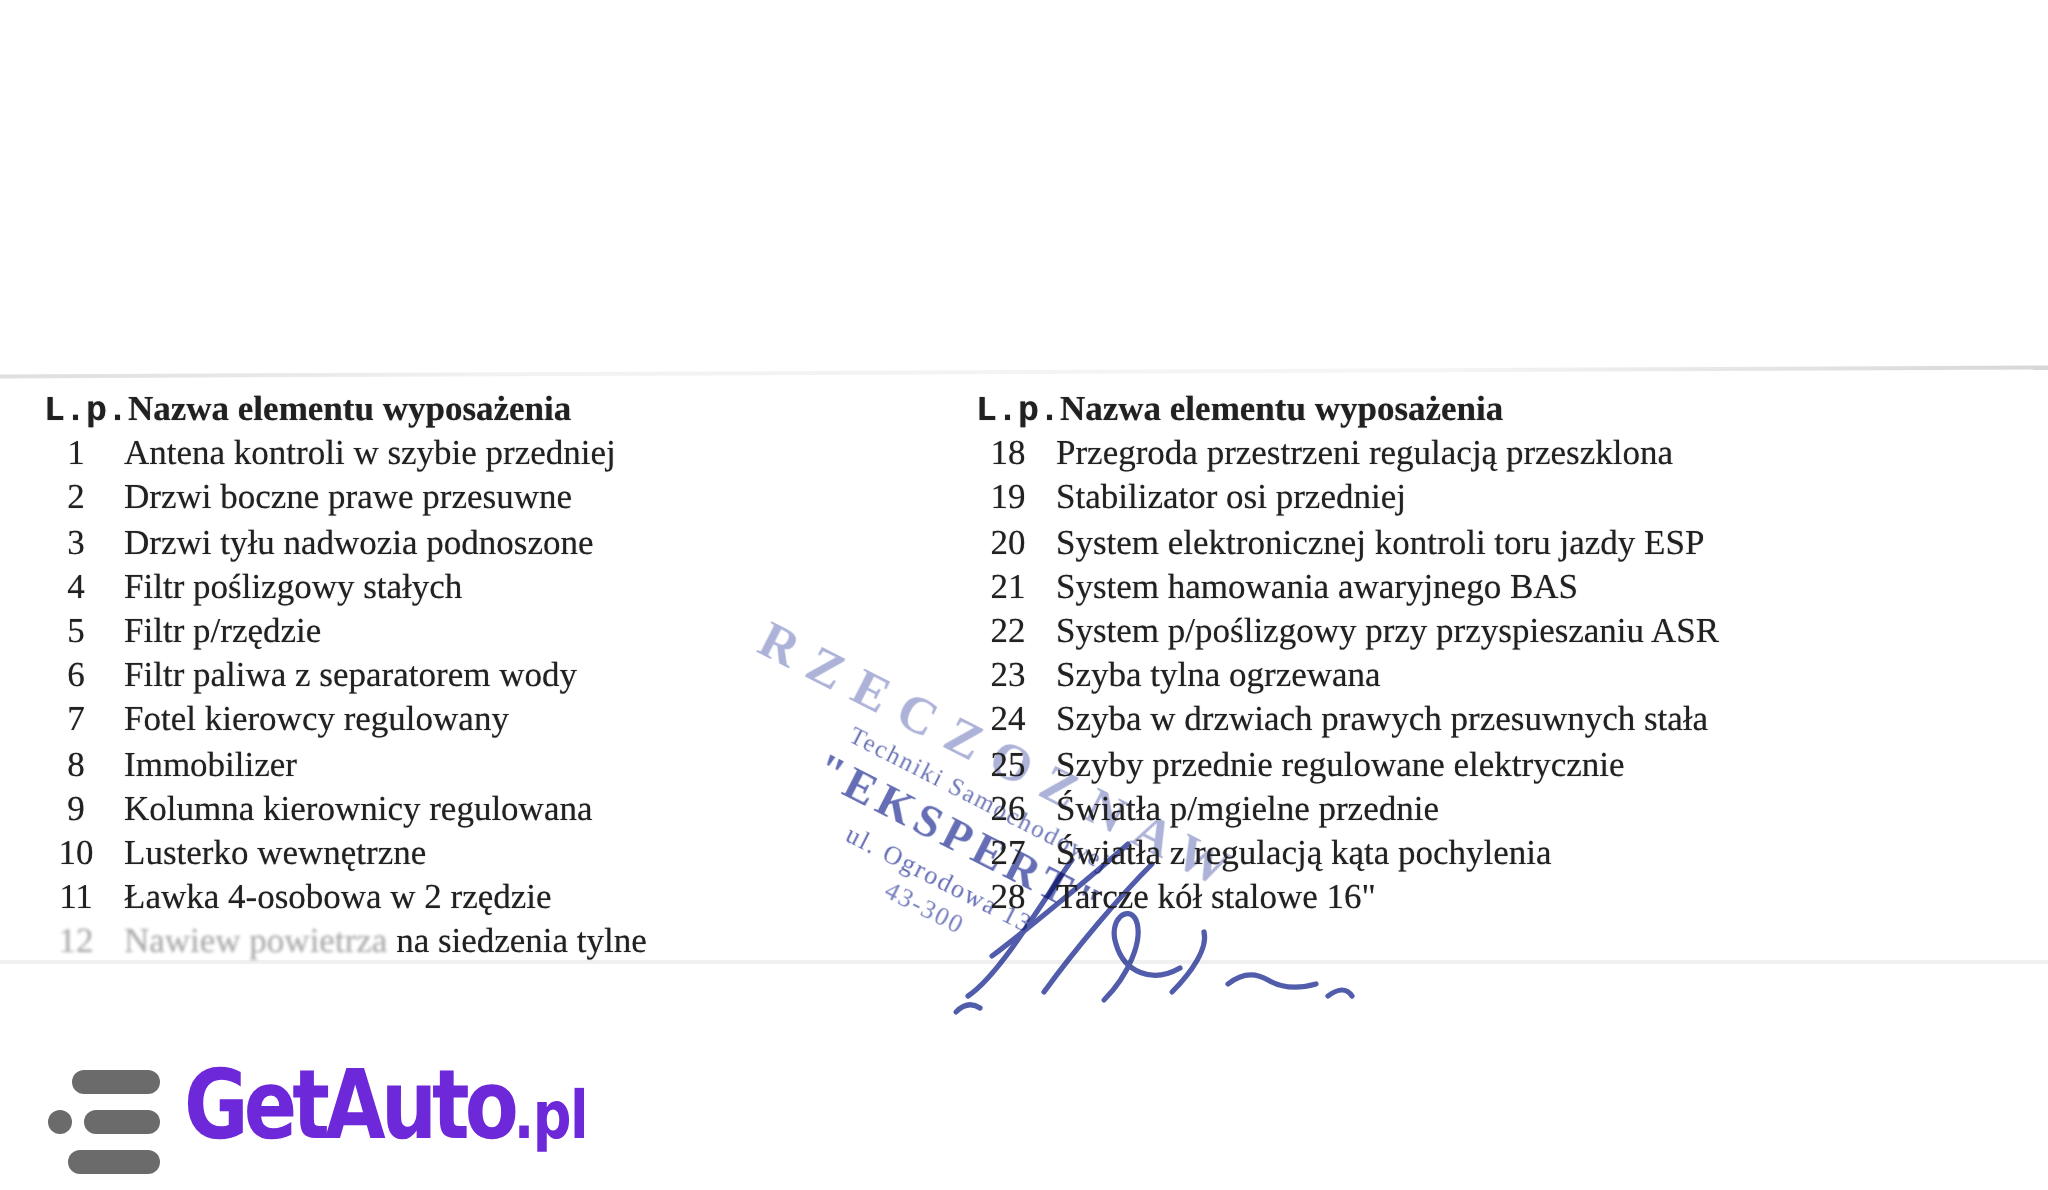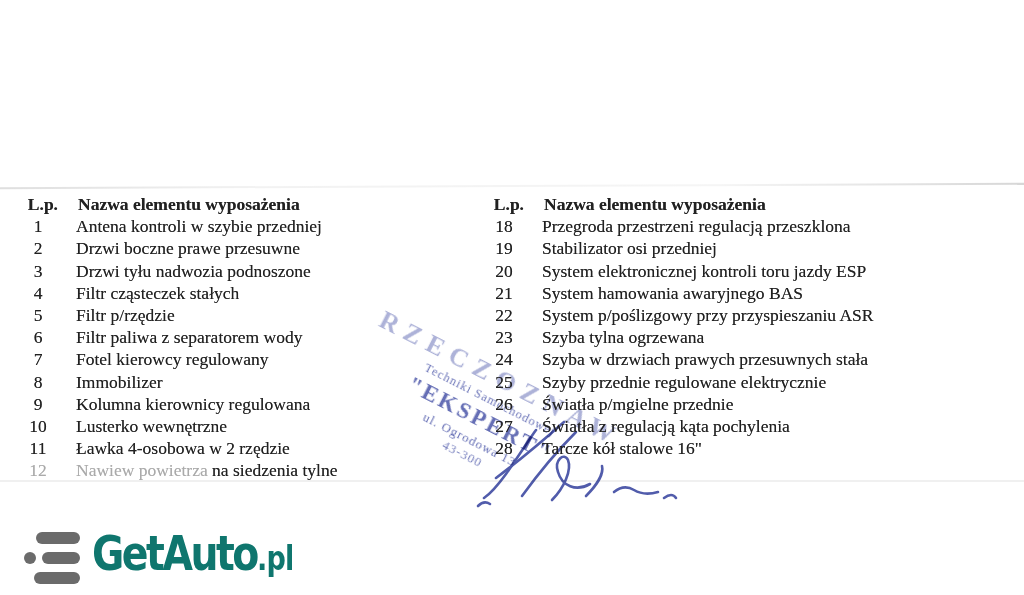--- a/index.html
+++ b/index.html
@@ -13,39 +13,39 @@
   .scan-edge-bottom{position:absolute;left:0;top:480px;width:1024px;height:1.5px;
       background:rgba(0,0,0,.06);}
 
   
   .col{position:absolute;top:193px;font-size:17.5px;line-height:22.2px;
        text-shadow:0 0 .5px rgba(20,20,20,.55);filter:blur(.2px);}
   .col.left{left:20px;width:460px;}
   .col.right{left:486px;width:536px;}
   .row{display:flex;align-items:baseline;height:22.2px;white-space:nowrap;}
   .num{flex:0 0 36px;width:36px;text-align:center;}
-  .txt{margin-left:20px;}
+  .txt{margin-left:6px;}
   .hdr{font-weight:bold;}
-  .hdr .num{text-align:right;padding-left:2px;}
+  .hdr .num{text-align:center;padding-left:2px;font-family:Liberation Mono, monospace;}
   .faded{opacity:.38;filter:blur(.7px);text-align:center;}
 
   
   .stamp{position:absolute;left:328px;top:360px;width:310px;text-align:center;
       transform:rotate(27deg);transform-origin:50% 50%;color:#4a55a8;
       mix-blend-mode:multiply;filter:blur(.35px);pointer-events:none;}
   .stamp .s1{font-size:26px;font-weight:bold;letter-spacing:8px;opacity:.45;}
   .stamp .s2{font-size:12.5px;opacity:.8;margin-top:1px;letter-spacing:1px;}
   .stamp .s3{font-size:23px;font-weight:bold;letter-spacing:3px;opacity:.85;margin-top:1px;}
   .stamp .s4{font-size:13px;opacity:.85;margin-top:2px;letter-spacing:1px;}
   .stamp .s5{font-size:13px;opacity:.75;letter-spacing:1px;}
 
   .signature{position:absolute;left:468px;top:408px;mix-blend-mode:multiply;pointer-events:none;}
 
   
-  .logo{position:absolute;left:24px;top:524px;display:flex;align-items:center;color:#0f766e;}
+  .logo{position:absolute;left:24px;top:524px;display:flex;align-items:flex-end;color:#6d28d9;}
   .logo-icon{position:relative;width:56px;height:52px;margin-right:12px;margin-top:4px;}
   .logo-icon .bar{position:absolute;height:12px;border-radius:7px;background:#6b6b6b;}
   .bar-top{left:12px;right:0;top:0;}
   .bar-mid-dot{left:0;top:20px;width:12px;}
   .bar-mid{left:18px;right:0;top:20px;}
   .bar-bot{left:10px;right:0;top:40px;}
   .logo-text{display:inline-block;font-family:"DejaVu Sans",sans-serif;font-weight:bold;
       font-size:48px;line-height:58px;letter-spacing:-3px;transform:scaleX(.82);
       transform-origin:left center;white-space:nowrap;}
   .logo-tld{font-size:33px;font-weight:600;letter-spacing:-1px;}
@@ -91,21 +91,21 @@
     <div class="row">
       <span class="num">2</span>
       <span class="txt">Drzwi boczne prawe przesuwne</span>
     </div>
     <div class="row">
       <span class="num">3</span>
       <span class="txt">Drzwi tyłu nadwozia podnoszone</span>
     </div>
     <div class="row">
       <span class="num">4</span>
-      <span class="txt">Filtr cząsteczek stałych</span>
+      <span class="txt">Filtr poślizgowy stałych</span>
     </div>
     <div class="row">
       <span class="num">5</span>
       <span class="txt">Filtr p/rzędzie</span>
     </div>
     <div class="row">
       <span class="num">6</span>
       <span class="txt">Filtr paliwa z separatorem wody</span>
     </div>
     <div class="row">

